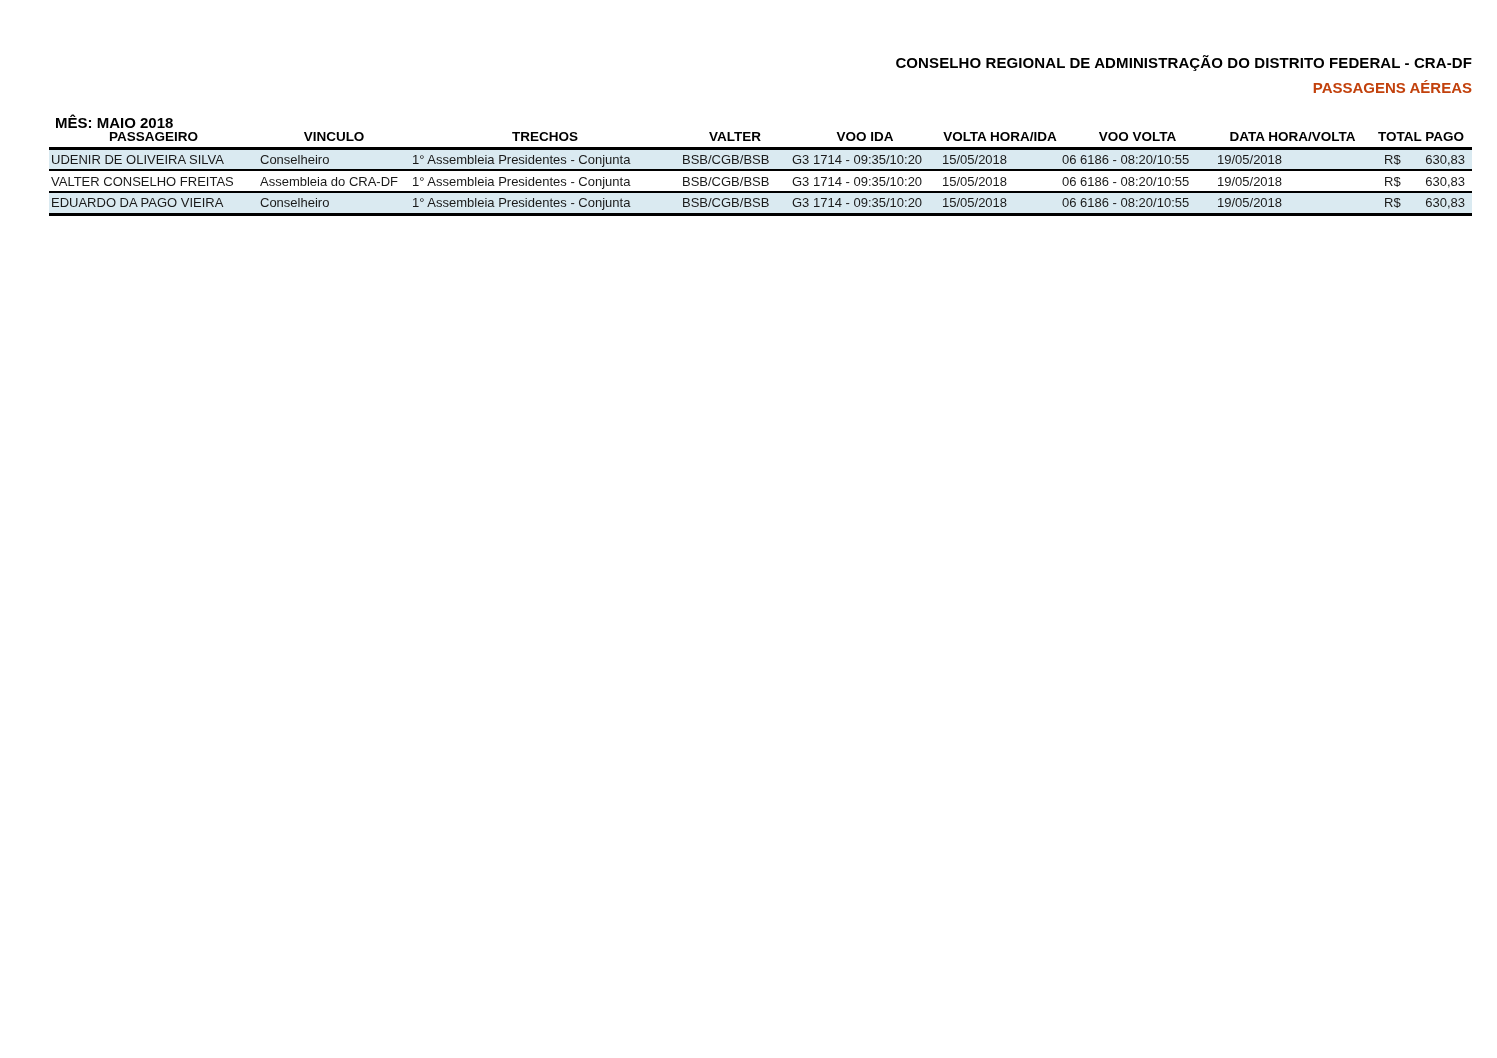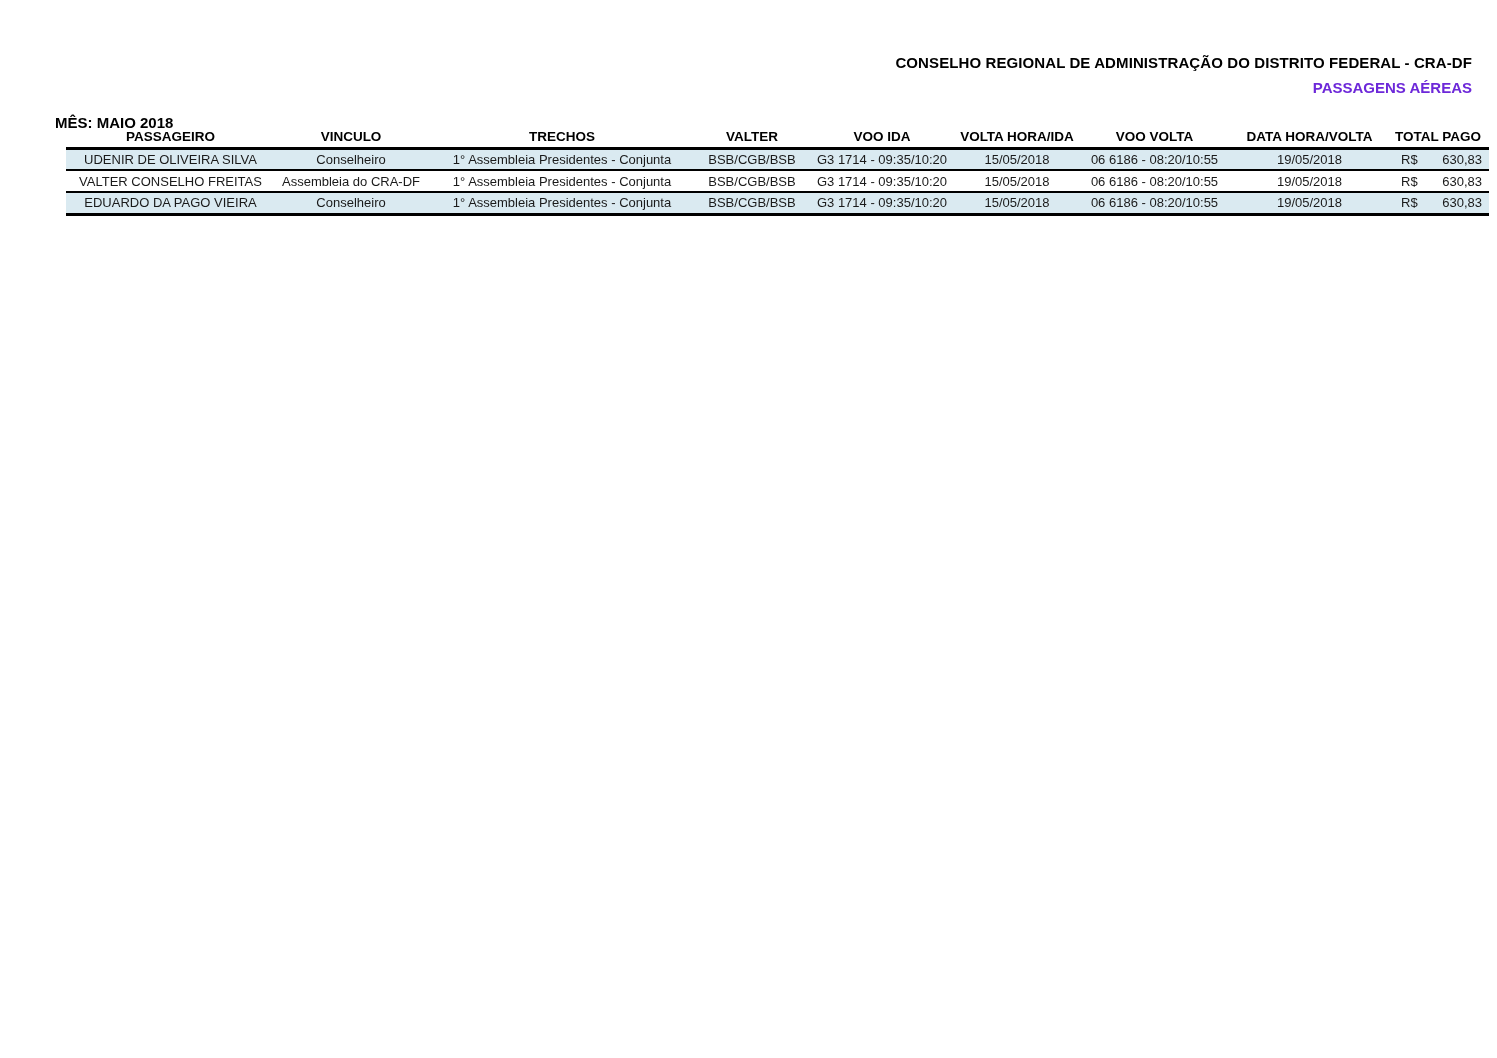--- a/index.html
+++ b/index.html
@@ -24,56 +24,55 @@
   .doc-title {
     font-size: 15px;
     font-weight: bold;
     color: #000000;
     letter-spacing: 0.1px;
     line-height: 18px;
   }
   .doc-subtitle {
     font-size: 15px;
     font-weight: bold;
-    color: #6d28d9;
+    color: #c2410c;
     line-height: 18px;
     margin-top: 7px;
   }
   .month-label {
     position: absolute;
     left: 55px;
     top: 114px;
     font-size: 15px;
     font-weight: bold;
     color: #000000;
   }
 
   table.flights {
     position: absolute;
-    left: 66px;
+    left: 49px;
     top: 126px;
     width: 1423px;
     border-collapse: collapse;
     table-layout: fixed;
   }
   table.flights th {
     font-size: 13.5px;
     font-weight: bold;
     color: #000000;
     text-align: center;
     white-space: nowrap;
     height: 22px;
     padding: 0 2px;
     border-bottom: 3px solid #000000;
     overflow: hidden;
   }
   table.flights td {
     font-size: 13px;
     color: #1a1a1a;
-    text-align: center;
     white-space: nowrap;
     height: 22px;
     padding: 0 2px;
     border-bottom: 2px solid #000000;
     overflow: hidden;
   }
   table.flights tbody tr:nth-child(odd) { background: #daeaf1; }
   table.flights tbody tr:nth-child(even) { background: #ffffff; }
   table.flights tbody tr:last-child td { border-bottom: 3px solid #000000; }
 

